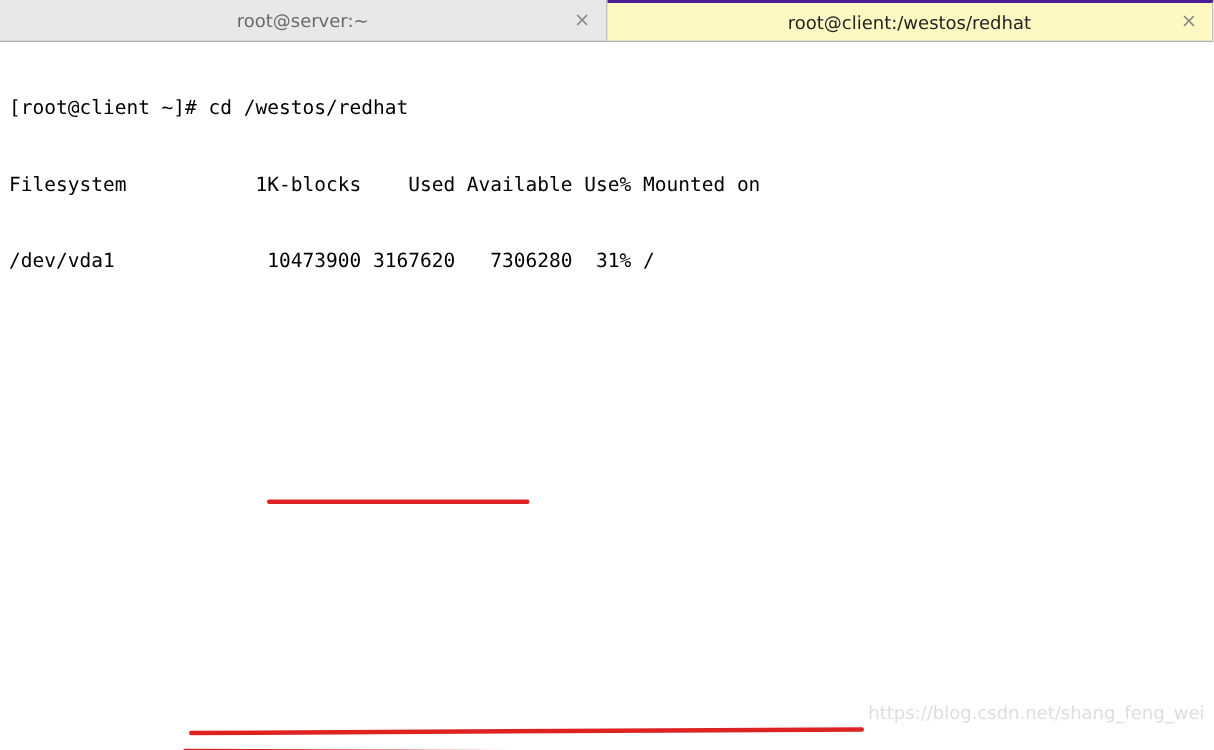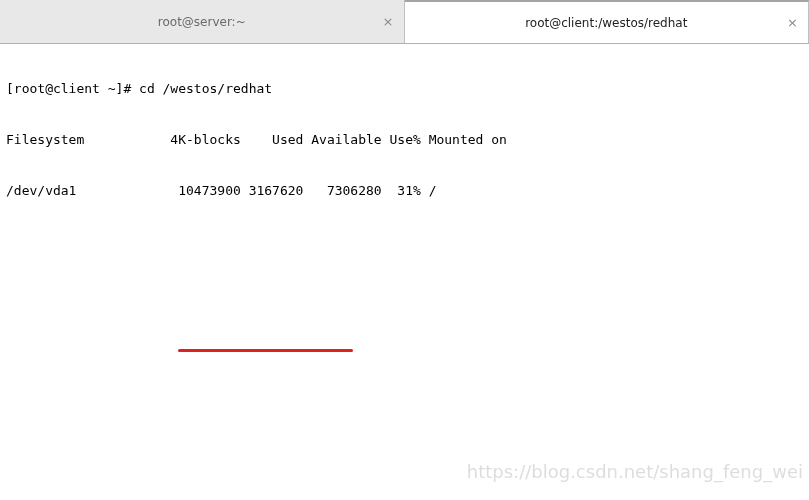--- a/index.html
+++ b/index.html
@@ -7,42 +7,42 @@
     font-family: "DejaVu Sans Mono", "Liberation Mono", Consolas, monospace;
     font-size: 13px;
     background: #ffffff;
     width: 809px;
     height: 500px;
     overflow: hidden;
     position: relative;
   }
   .tabbar {
     display: flex;
-    height: 44px;
+    height: 28px;
     background: #e0e0e0;
     border-bottom: 1px solid #b0b0b0;
   }
   .tab {
     flex: 1;
     display: flex;
     align-items: center;
     justify-content: center;
     position: relative;
     background: #e8e8e8;
     border-right: 1px solid #c0c0c0;
     color: #6a6a6a;
     font-family: "DejaVu Sans", "Segoe UI", sans-serif;
     font-size: 12px;
     cursor: pointer;
     user-select: none;
   }
   .tab.active {
-    background: #ffffff;
+    background: #fef9c3;
     color: #222;
-    border-top: 2px solid #a3a3a3;
+    border-top: 2px solid #4c1d95;
   }
   .tab .close {
     position: absolute;
     right: 10px;
     font-size: 13px;
     color: #888;
   }
   .terminal {
     padding: 2px 6px 0 6px;
     line-height: 17px;
@@ -59,41 +59,41 @@
   }
   .hl1 { top: 305px; left: 178px; width: 175px; }
   .hl2 { top: 458px; left: 126px; width: 450px; transform: rotate(-0.3deg); }
   .hl3 { top: 472px; left: 122px; width: 450px; transform: rotate(0.2deg); }
   .watermark {
     position: absolute;
     right: 6px;
     bottom: 18px;
     color: rgba(120,120,120,0.25);
     font-family: "DejaVu Sans", sans-serif;
-    font-size: 18px;
+    font-size: 12px;
     pointer-events: none;
   }
 </style>
 </head>
 <body>
 
 <div class="tabbar">
   <div class="tab">
     <span>root@server:~</span>
     <span class="close">×</span>
   </div>
   <div class="tab active">
     <span>root@client:/westos/redhat</span>
     <span class="close">×</span>
   </div>
 </div>
 
 <div class="terminal">
   <div class="line">[root@client ~]# cd /westos/redhat</div>
-  <div class="line">Filesystem           4K-blocks    Used Available Use% Mounted on</div>
+  <div class="line">Filesystem           1K-blocks    Used Available Use% Mounted on</div>
   <div class="line">/dev/vda1             10473900 3167620   7306280  31% /</div>
   
   
   
   
   
   
   
   
   

